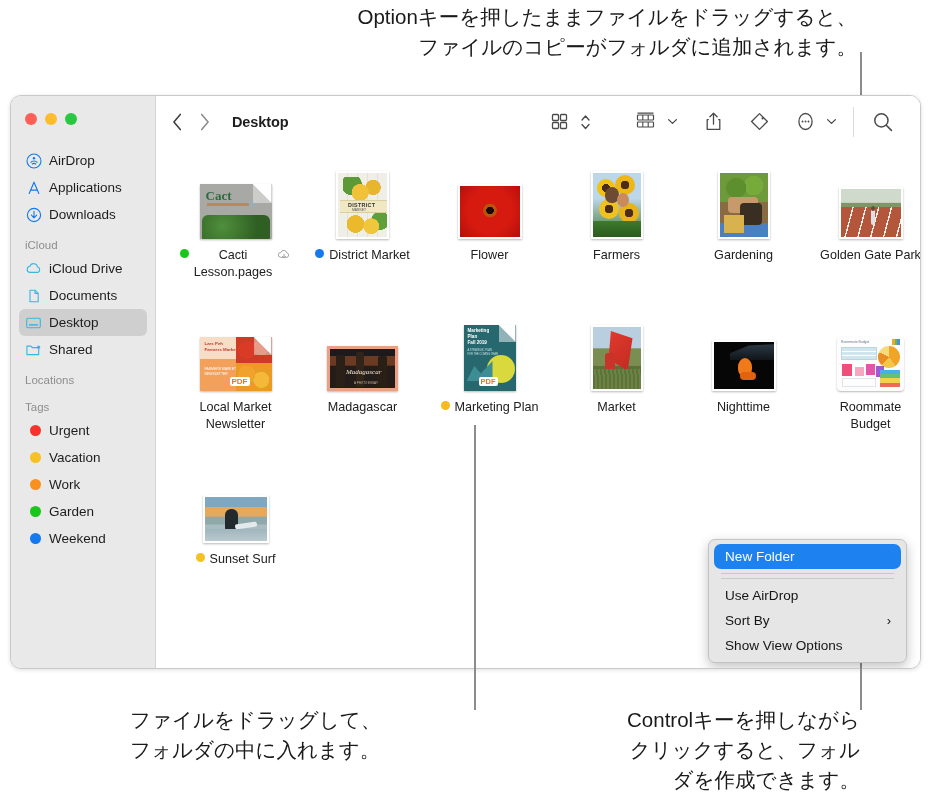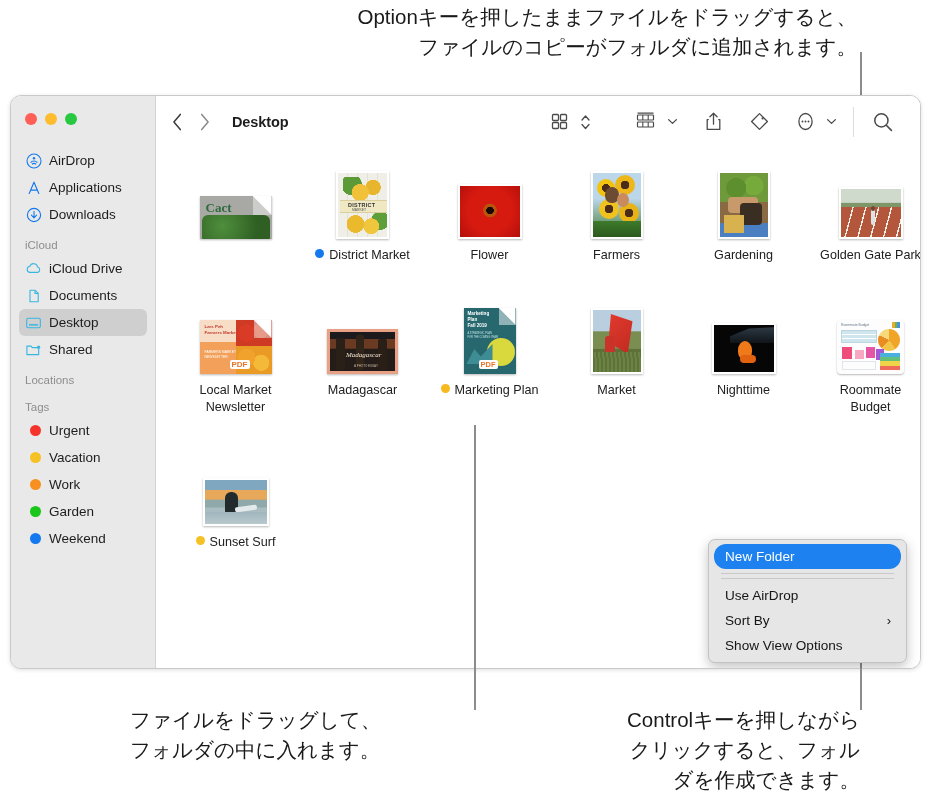--- a/index.html
+++ b/index.html
@@ -171,21 +171,21 @@
     padding: 4px 0;
     z-index: 20;
   }
   .ctx-item {
     height: 25px;
     display: flex; align-items: center;
     padding: 11px 11px;
     font-size: 13.6px;
     color: #151515;
     margin: 0 5px;
-    border-radius: 12px;
+    border-radius: 7px;
     position: relative;
   }
   .ctx-item.highlight { background: #1d81f0; color: #ffffff; }
   .ctx-sep { height: 1px; background: #c8c8c8; margin: 4px 12px; }
   .ctx-arrow { position: absolute; right: 10px; font-size: 13px; }
 </style>
 </head>
 <body>
 
 <div id="root">
@@ -408,27 +408,36 @@
               <path d="M14.3 14.3 19.4 19.4" stroke="#4a4a4a" stroke-width="1.6" stroke-linecap="round"></path>
             </svg>
         </span>
       </div>
 
       <div id="grid">
 
         <div class="row" style="padding-left:16px;">
           <div class="cell">
             <div class="thumb-wrap">
-              <div class="thumb" style="width:72px;height:43px;background:linear-gradient(#a8a8a4,#a8a8a4);position:relative;">
+              <div class="thumb" style="width:72px;height:55px;background:linear-gradient(#a8a8a4,#a8a8a4);position:relative;">
                 <div style="position:absolute;left:6px;top:4px;font-size:13px;font-weight:bold;color:#2e6b3e;font-family:'Liberation Serif',serif;">Cact</div>
                 <div style="position:absolute;left:7px;top:19px;width:42px;height:3px;background:#c47a3a;opacity:.7;"></div>
                 <div style="position:absolute;left:2px;bottom:-4px;width:68px;height:28px;background:radial-gradient(circle at 30% 40%, #4f8f3c, #2f5f23 70%);border-radius:6px;"></div>
                 <div style="position:absolute;right:0;top:0;width:19px;height:19px;background:#fff;clip-path:polygon(0 0,100% 100%,100% 0);"></div>
                 <div style="position:absolute;right:0;top:0;width:19px;height:19px;background:#eaeaea;clip-path:polygon(0 0,100% 100%,0 100%);opacity:.55;"></div>
               </div>
+            </div>
+            <div class="label">
+              <span class="dot" style="background:#1bc61b;"></span>
+                <span class="txt">Cacti
+Lesson.pages</span>
+                <span class="cloud-ico"><svg width="14" height="11" viewBox="0 0 14 11">
+                    <path d="M3.6 8.3a2.4 2.4 0 0 1 .3-4.8A3.1 3.1 0 0 1 9.9 4a2.2 2.2 0 0 1 .1 4.3z" fill="none" stroke="#9a9a9a" stroke-width="0.9"></path>
+                    <path d="M7 5.2v3.6 M5.4 7.4 7 9l1.6-1.6" fill="none" stroke="#9a9a9a" stroke-width="0.9" stroke-linecap="round" stroke-linejoin="round"></path>
+                  </svg></span>
             </div>
           </div>
 
           <div class="cell">
             <div class="thumb-wrap">
               <div class="thumb" style="width:53px;height:68px;background:#ecebe4;border:2px solid #fff;position:relative;">
                 <div style="position:absolute;inset:0;background:repeating-linear-gradient(90deg,#efeee7 0 9px,#e4e2d8 9px 10px);"></div>
                 <div style="position:absolute;left:5px;top:4px;width:43px;height:26px;background:radial-gradient(circle at 40% 60%, #f1c13a 0 28%, transparent 29%),radial-gradient(circle at 70% 40%, #e8b62e 0 22%, transparent 23%),radial-gradient(circle at 20% 30%, #5c9a38 0 26%, transparent 27%);"></div>
                 <div style="position:absolute;left:2px;top:27px;width:49px;height:13px;background:#efe8c2;border-top:1px solid #d9cf9d;border-bottom:1px solid #d9cf9d;"></div>
                 <div style="position:absolute;left:10px;top:29px;font-size:5.4px;font-weight:bold;color:#333;letter-spacing:.3px;">DISTRICT</div>

